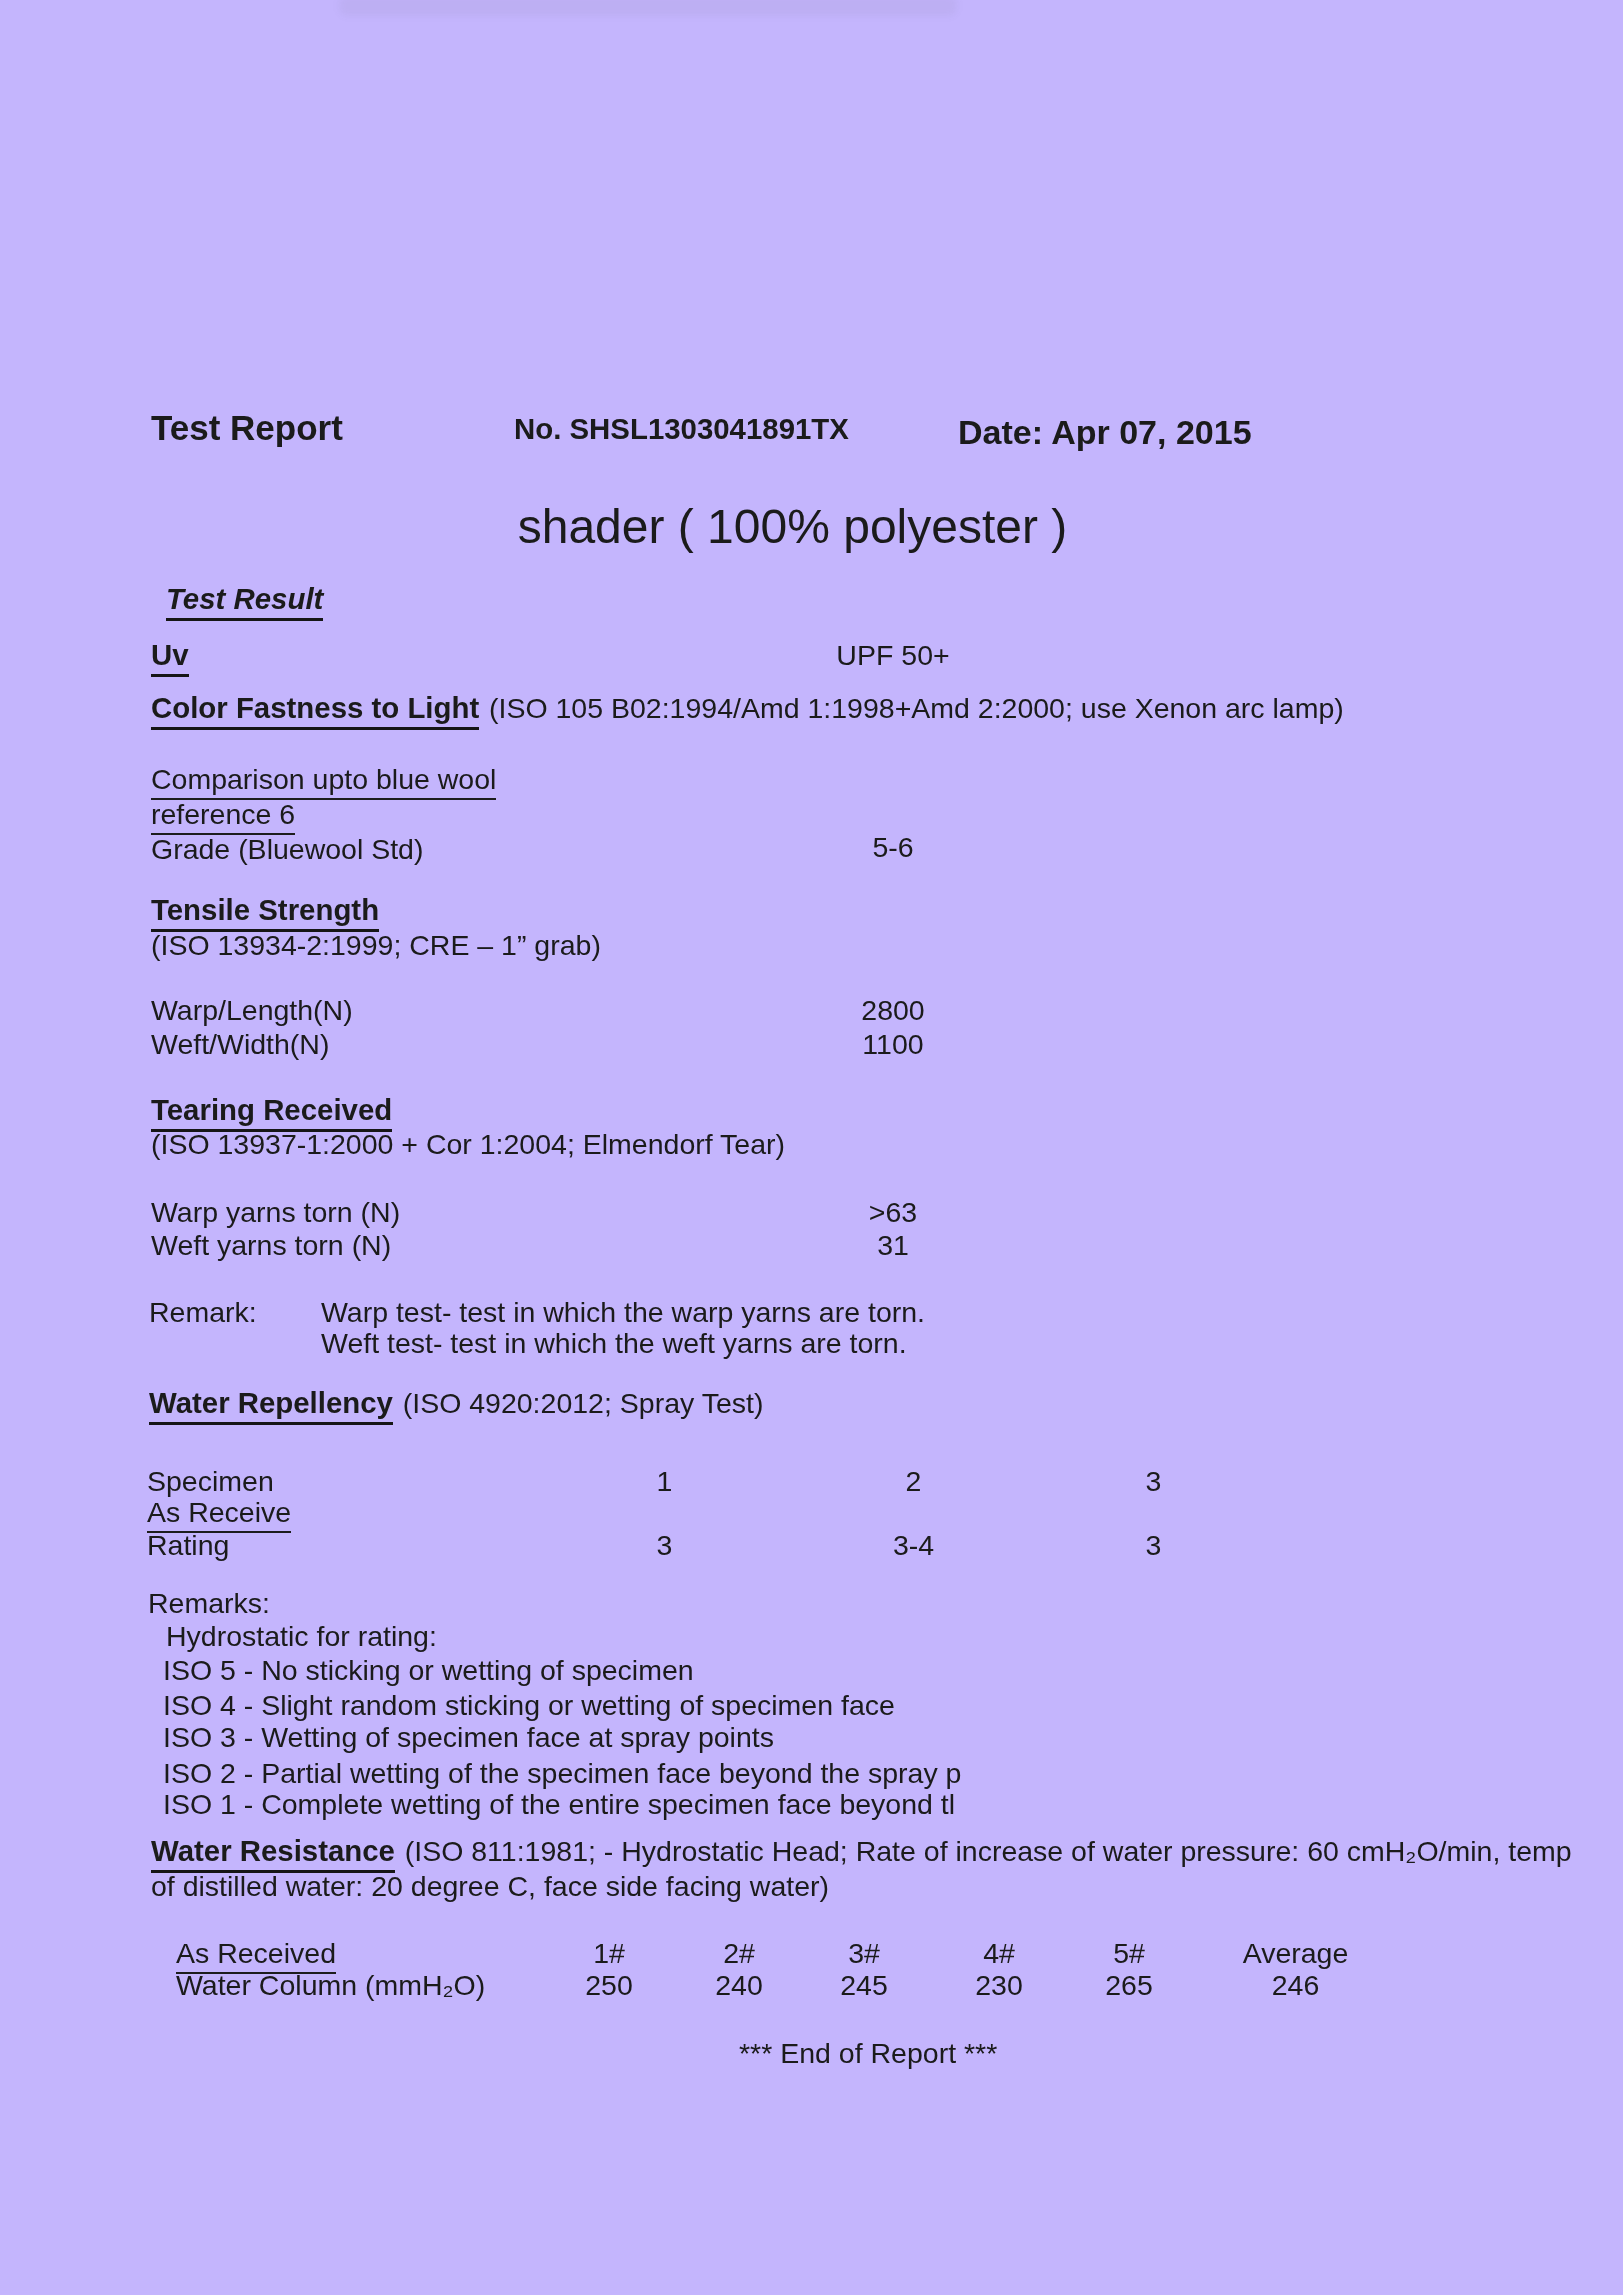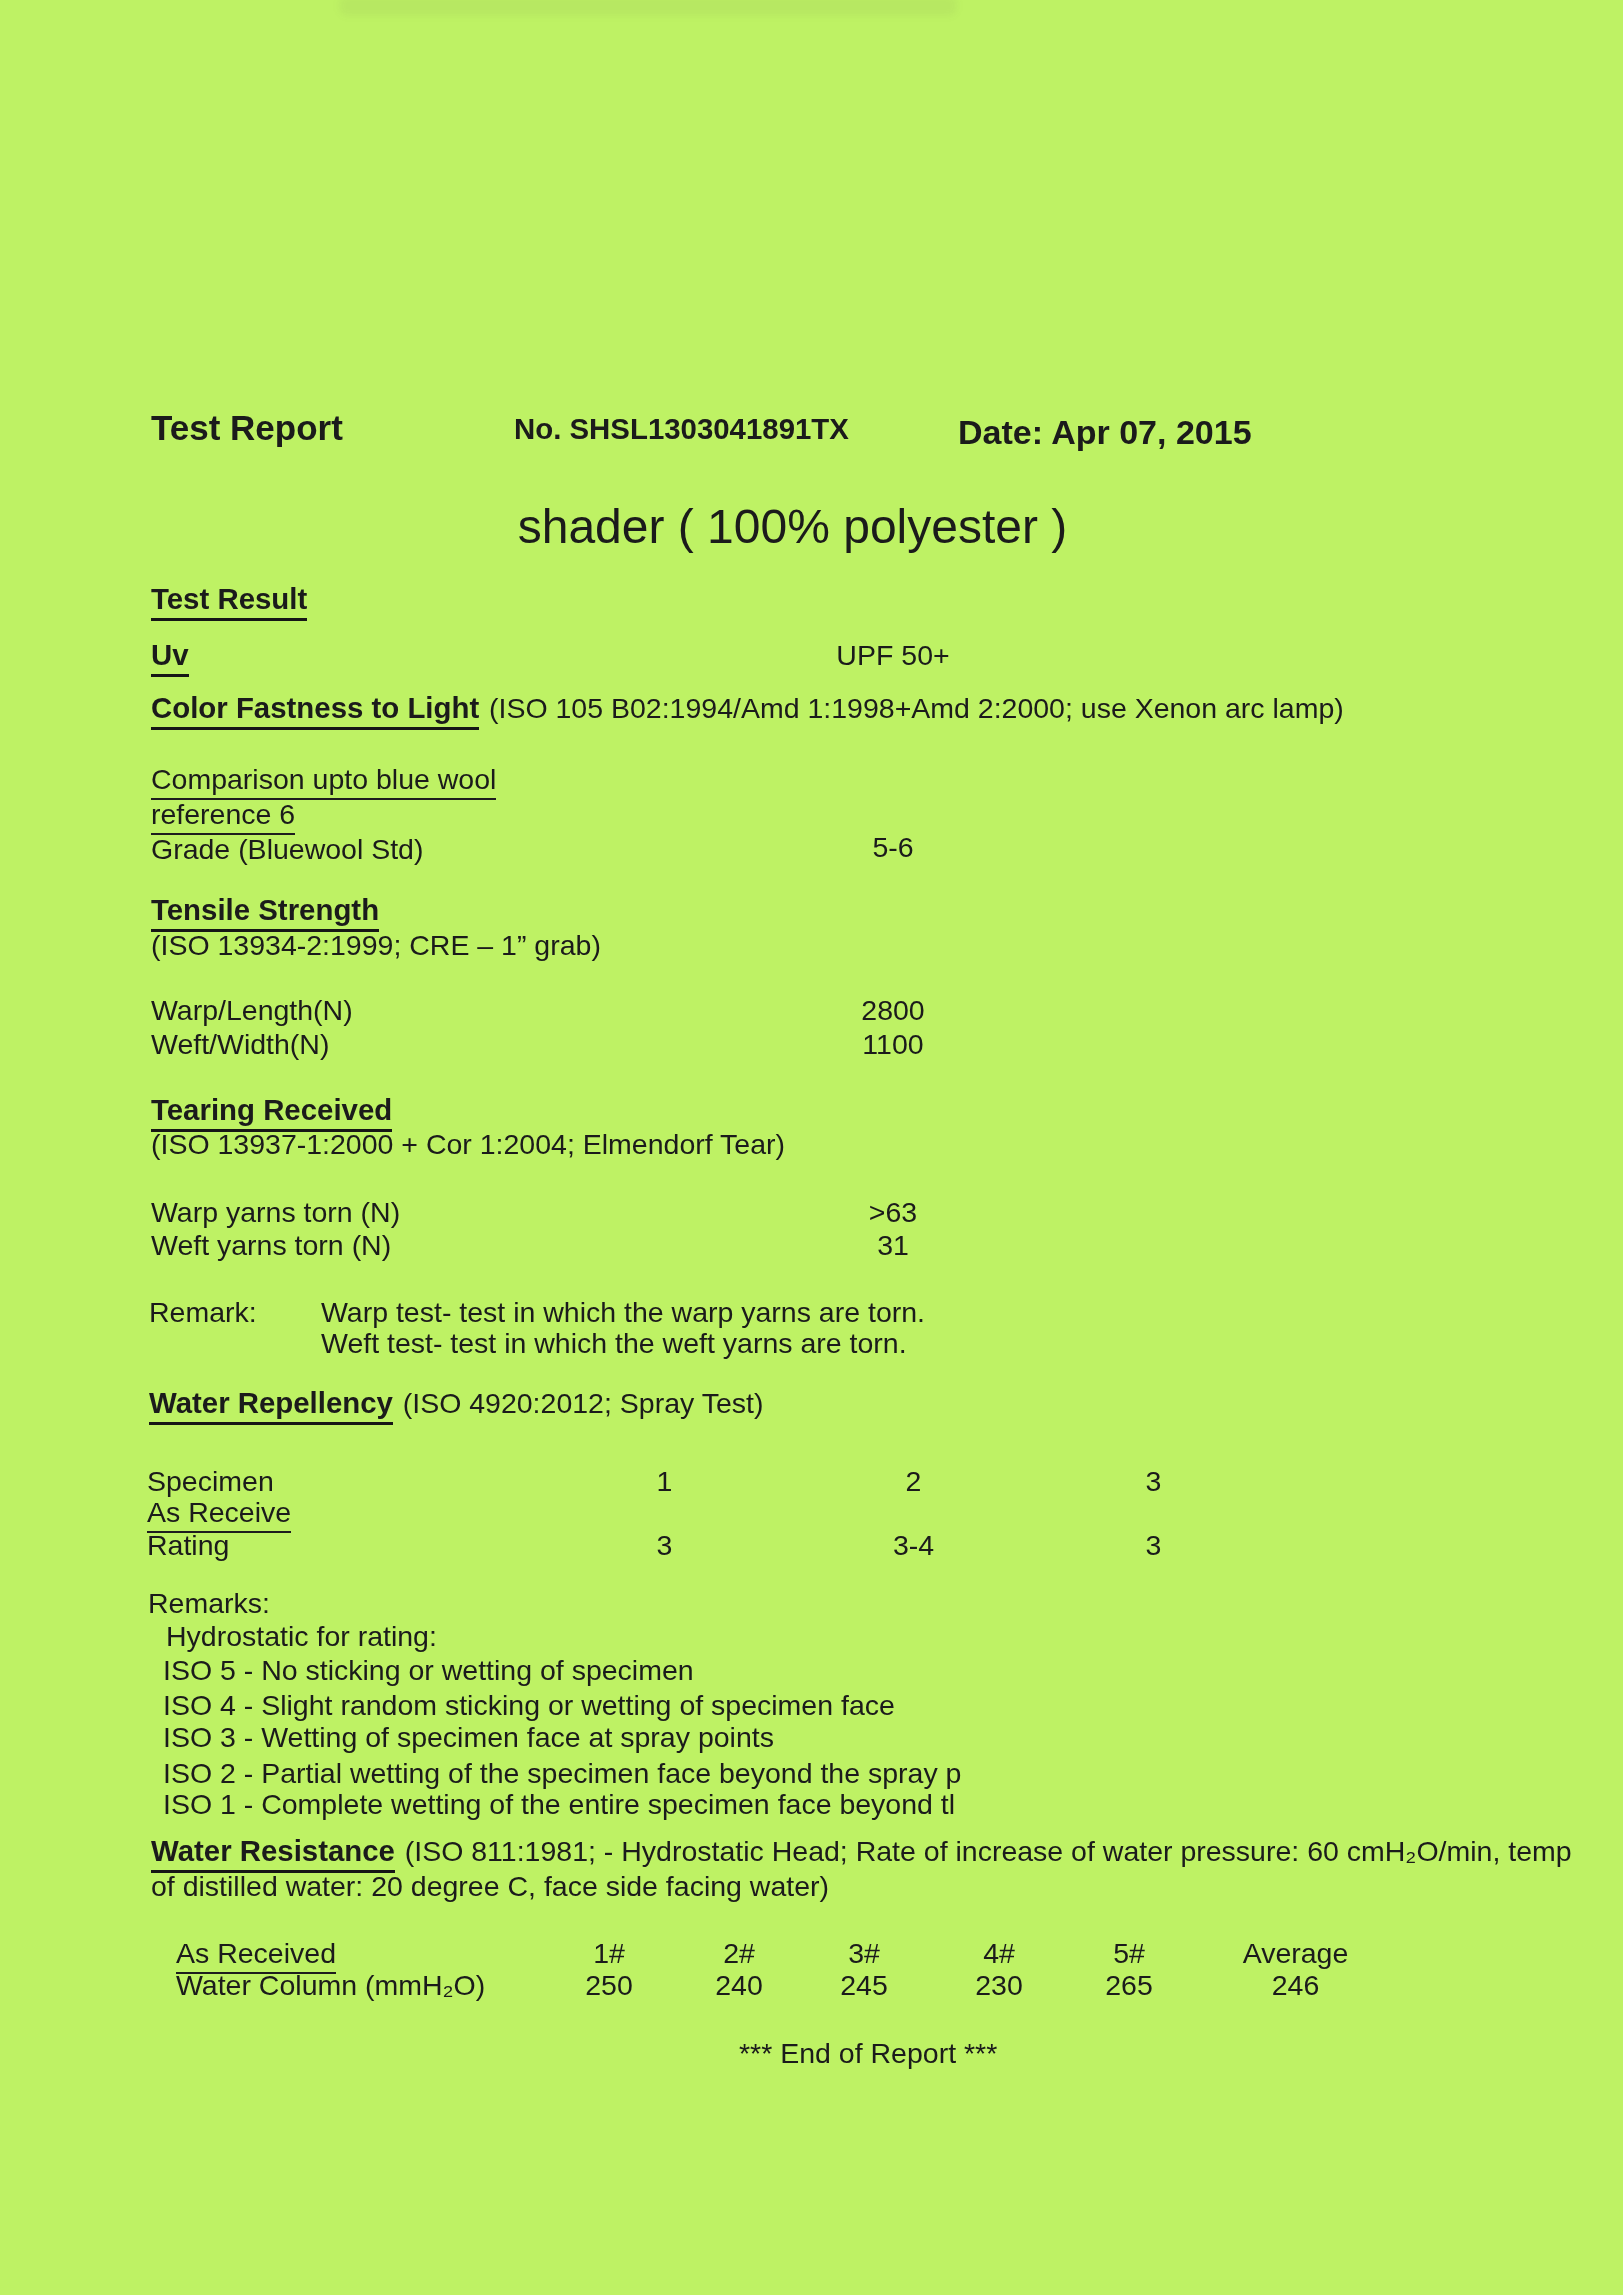--- a/index.html
+++ b/index.html
@@ -1,21 +1,21 @@
 <!DOCTYPE html>
 <html style="font-size:7.9px"><head>
 <meta charset="utf-8">
 <style>
   * { box-sizing: border-box; }
   html, body { margin: 0; padding: 0; background: #ffffff; }
   .page {
     position: relative;
     width: 1623px;
     height: 2295px;
-    background: #bef264;
+    background: #c4b5fd;
     font-family: "Liberation Sans", "DejaVu Sans", sans-serif;
     color: #1b1b1b;
     overflow: hidden;
   }
   .abs { position: absolute; white-space: nowrap; line-height: 1.12; }
   .t  { font-size: 28.5px; }            
   .h  { font-size: 29.4px; font-weight: 700; }  
   .b  { font-weight: 700; }
   .u  { border-bottom: 3.4px solid #161616; padding-bottom: 2.9px; }  
   .u2 { border-bottom: 2.9px solid #1d1d1d; padding-bottom: 2.5px; }  
@@ -34,21 +34,21 @@
 <div class="page">
 
   <div class="smudge" style="left:339px; top:-4.9px; width:618px; height:20.6px;"></div>
 
   <div class="abs b" style="left:151px; top:408px; font-size:35px;">Test Report</div>
   <div class="abs b" style="left:514px; top:413px; font-size:29.4px;">No. SHSL1303041891TX</div>
   <div class="abs b" style="left:958px; top:413px; font-size:34px;">Date: Apr 07, 2015</div>
 
   <div class="abs" style="left:0; top:500px; width:1585px; text-align:center; font-size:48px;">shader ( 100% polyester )</div>
 
-  <div class="abs h" style="left:151px; top:583px;">
+  <div class="abs h" style="left:166px; top:583px;font-style:italic;">
     <span class="u">Test Result</span>
   </div>
 
   <div class="abs h" style="left:151px; top:639px;">
     <span class="u">Uv</span>
   </div>
   <div class="abs t cbox" style="left:795px; top:640px; width:196px;">UPF 50+</div>
 
   <div class="abs t" style="left:151px; top:692px;">
     <span class="h u hgap">Color Fastness to Light</span><span>(ISO 105 B02:1994/Amd 1:1998+Amd 2:2000; use Xenon arc lamp)</span>

